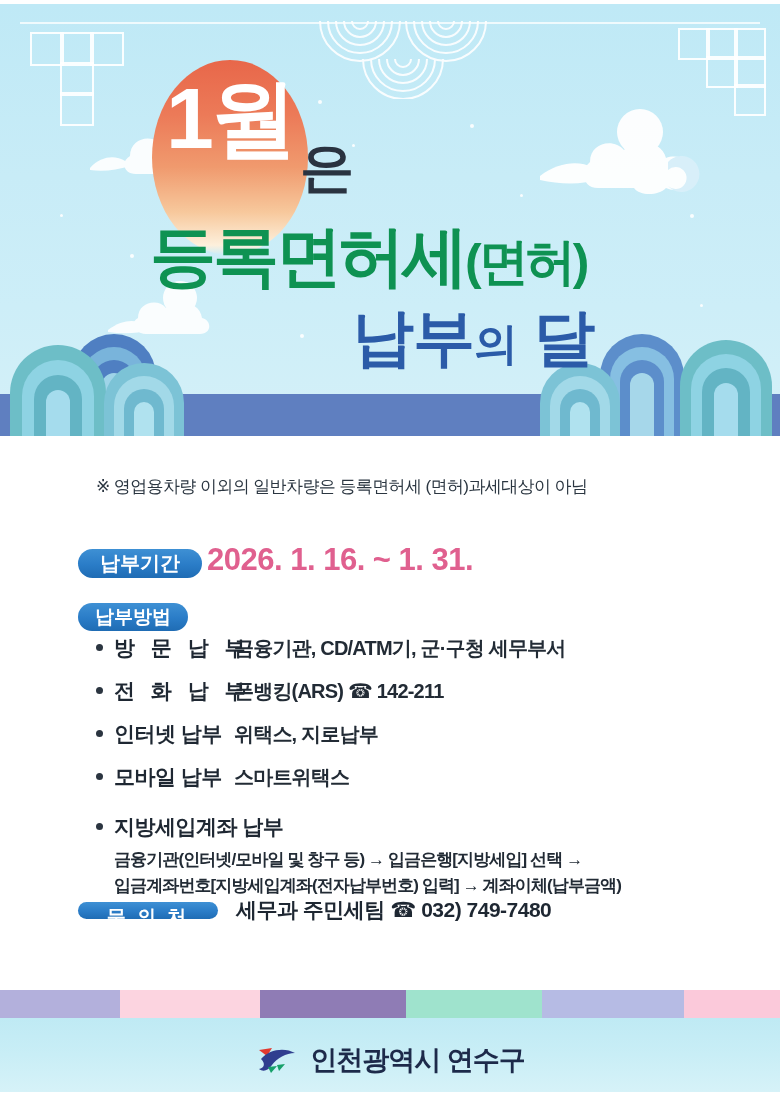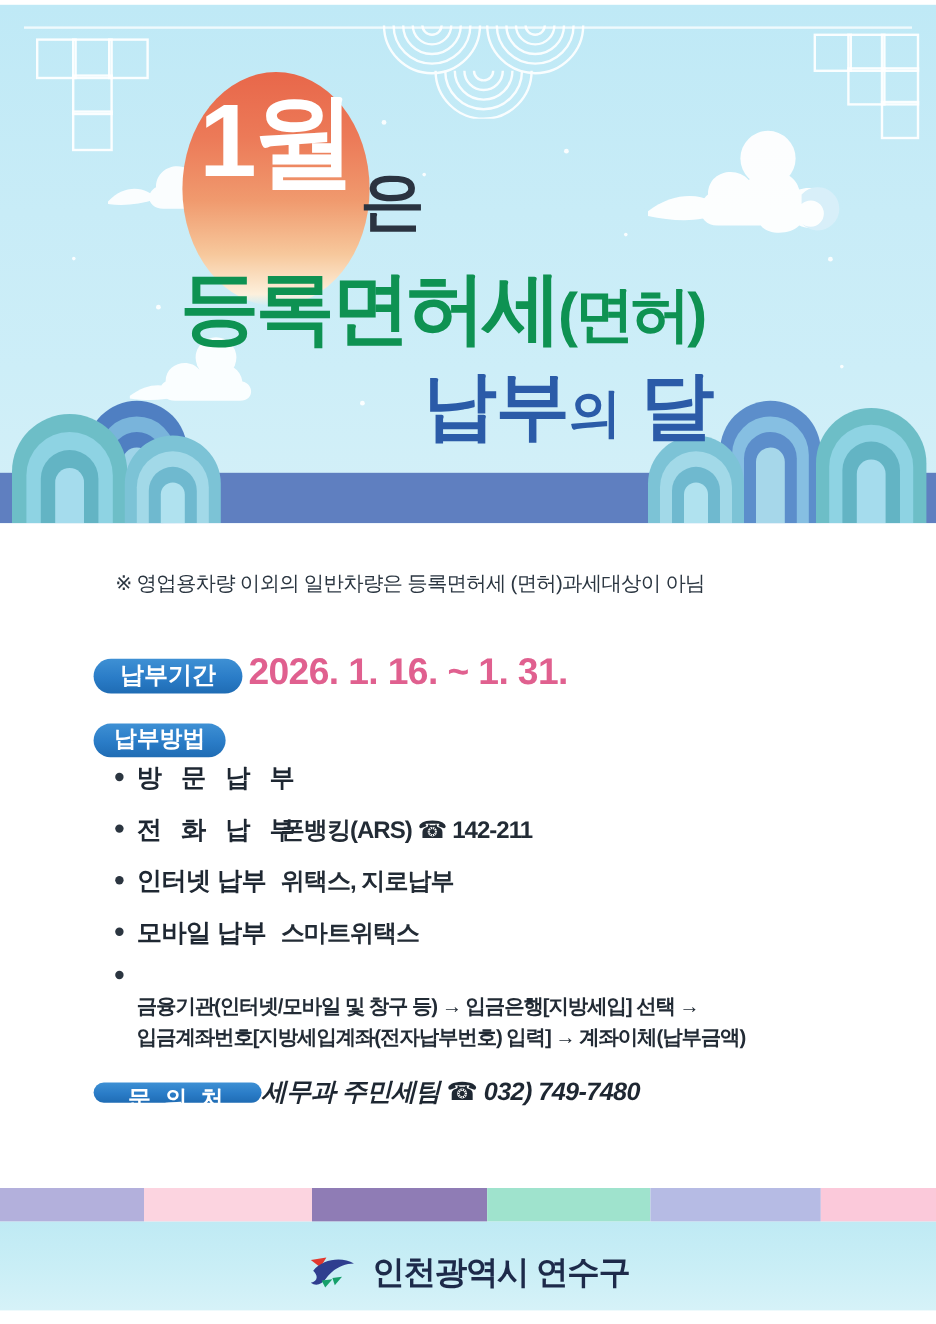--- a/index.html
+++ b/index.html
@@ -104,21 +104,21 @@
   .dot{width:7px;height:7px;border-radius:50%;background:#2b3540;margin-right:11px;flex:none;position:relative;top:-4px;}
   .blabel{font-size:21px;font-weight:700;color:#1e2732;letter-spacing:-.5px;white-space:nowrap;}
   .bw-a{width:120px;letter-spacing:5px;}
   .bw-b{width:120px;}
   .bval{font-size:20px;font-weight:600;color:#222b35;letter-spacing:-.8px;white-space:nowrap;}
 
   .sub-lines{margin:6px 0 0 18px;}
   .sub-lines div{font-size:17px;font-weight:600;color:#222b35;letter-spacing:-.9px;line-height:1.55;white-space:nowrap;}
 
   .contact{position:absolute;left:78px;top:896px;display:flex;align-items:center;}
-  .contact .t-main{font-style:italic;}
+  .contact .t-main{margin-left:18px;}
 
   
   .footer{position:absolute;left:0;top:990px;width:780px;height:113px;}
   .strip{position:absolute;left:0;top:0;width:780px;height:28px;display:flex;}
   .strip span{display:block;height:100%;}
   .foot-bg{
     position:absolute;left:0;top:28px;width:780px;height:74px;
     background:linear-gradient(180deg,#bfeaf4 0%,#c9eef6 50%,#d6f2f8 100%);
   }
   .logo-wrap{position:absolute;left:0;top:52px;width:780px;display:flex;justify-content:center;align-items:center;}
@@ -287,20 +287,21 @@
     <div class="row" style="left:78px;top:163px;">
       <div class="pill pill-w3">납부방법</div>
     </div>
   </div>
 
   <div class="bullets">
 
     <div class="bul">
       <span class="dot"></span>
       <span class="blabel bw-a">방 문 납 부</span>
+      <span class="bval">금융기관, CD/ATM기, 군·구청 세무부서</span>
     </div>
 
     <div class="bul">
       <span class="dot"></span>
       <span class="blabel bw-a">전 화 납 부</span>
       <span class="bval">폰뱅킹(ARS) ☎ 142-211</span>
     </div>
 
     <div class="bul">
       <span class="dot"></span>
@@ -310,20 +311,21 @@
 
     <div class="bul">
       <span class="dot"></span>
       <span class="blabel bw-b">모바일 납부</span>
       <span class="bval">스마트위택스</span>
     </div>
 
     <div class="bul" style="display:block;margin-top:22px;">
       <div style="display:flex;align-items:baseline;">
         <span class="dot"></span>
+        <span class="blabel">지방세입계좌 납부</span>
       </div>
       <div class="sub-lines">
         <div>금융기관(인터넷/모바일 및 창구 등) → 입금은행[지방세입] 선택 →</div>
         <div>입금계좌번호[지방세입계좌(전자납부번호) 입력] → 계좌이체(납부금액)</div>
       </div>
     </div>
   </div>
 
   <div class="contact">
     <div class="pill pill-w4">문 의 처</div>

